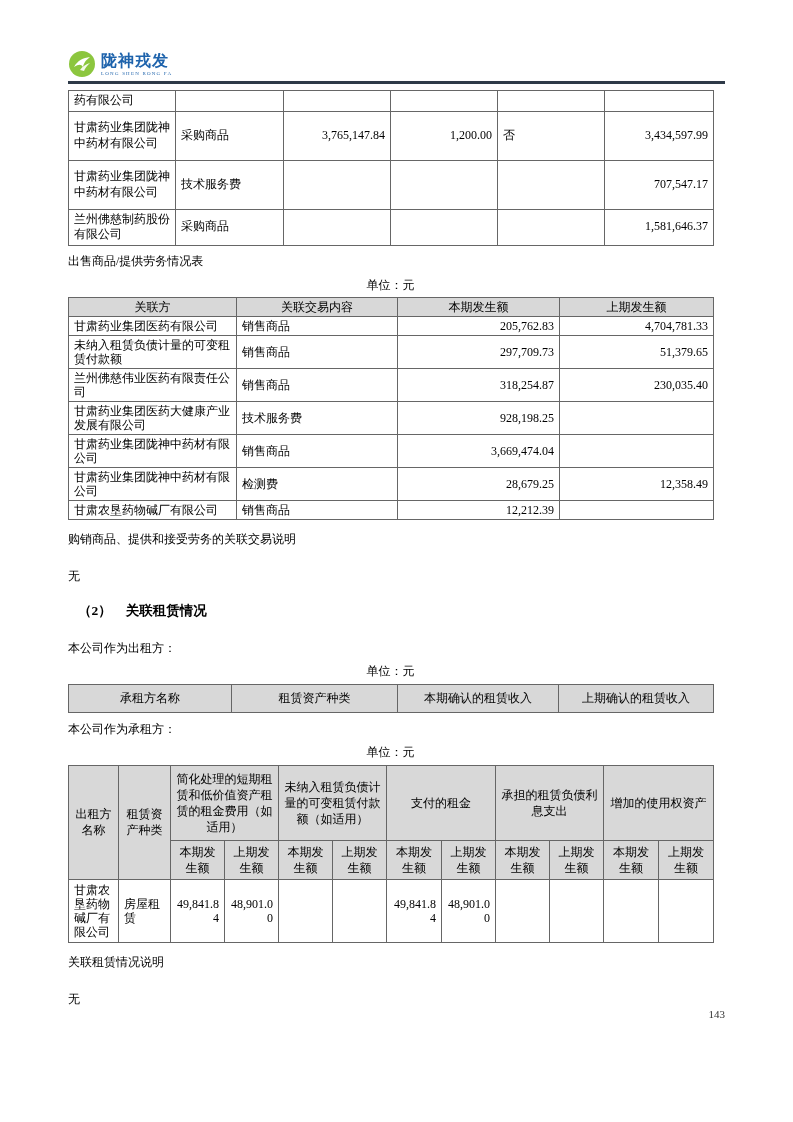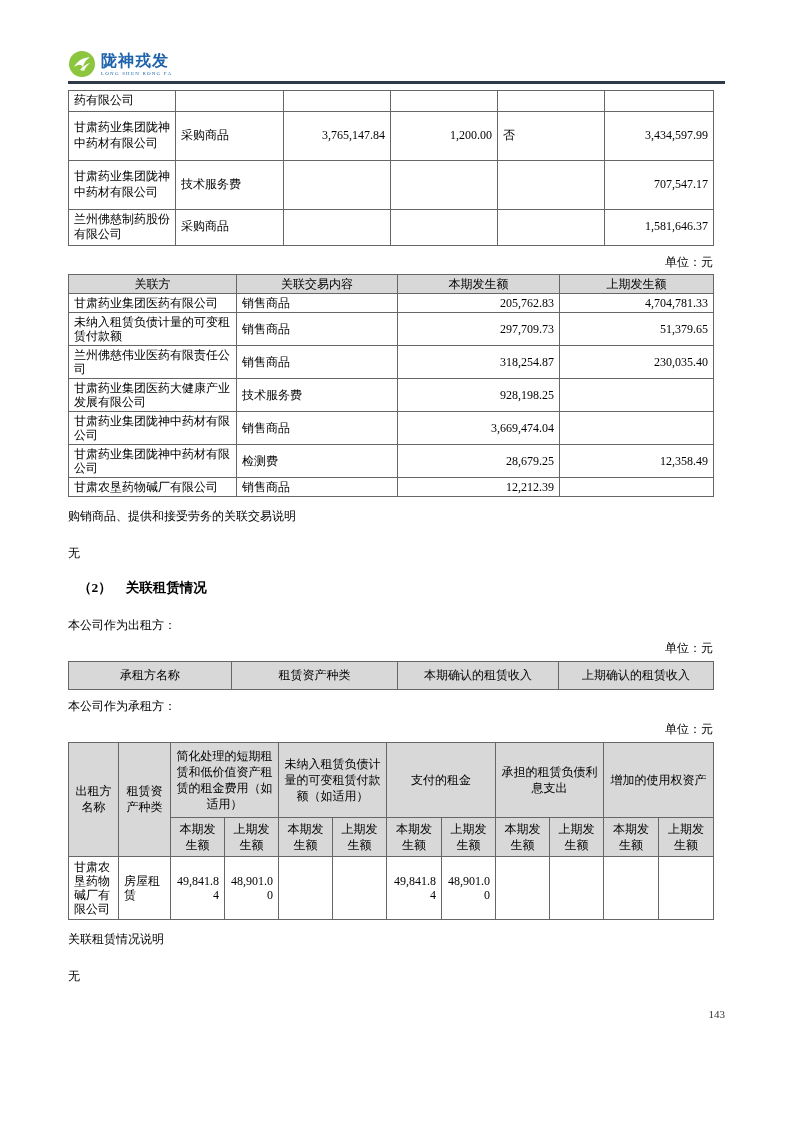--- a/index.html
+++ b/index.html
@@ -33,21 +33,21 @@
 
   .t3 th{line-height:15px;height:23px;}
 
   .t4 th{line-height:16px;padding:2px 4px;}
   .t4 td{line-height:14px;padding:2px 4px;word-break:break-all;}
   .t4 .grow th{height:70px;}
   .t4 .srow th{height:34px;}
   .t4 .drow td{height:58px;}
 
   .caption{margin-top:8px;line-height:15px;}
-  .unit{width:645px;text-align:right;line-height:15px;}
+  .unit{width:645px;text-align:center;line-height:15px;}
   .u1{margin-top:9px;margin-bottom:4px;}
   .note{margin-top:12px;line-height:15px;}
   .none-val{margin-top:22px;line-height:15px;}
   .sec-h{margin-top:18px;font-weight:bold;font-size:13.5px;line-height:17px;padding-left:10px;}
   .sec-h .gap{display:inline-block;width:14px;}
   .sub-label{margin-top:22px;line-height:15px;}
   .sub-label2{margin-top:9px;line-height:15px;}
   .u2{margin-top:8px;margin-bottom:5px;}
   .pageno{position:absolute;top:1008px;right:68px;font-size:11px;color:#333;}
 </style>
@@ -112,20 +112,21 @@
         <td class="al">兰州佛慈制药股份有限公司</td>
         <td class="al">采购商品</td>
         <td class="ar"></td>
         <td class="ar"></td>
         <td class="al"></td>
         <td class="ar">1,581,646.37</td>
       </tr>
     </tbody>
       </table>
 
+    <div class="caption">出售商品/提供劳务情况表</div>
     <div class="unit u1">单位：元</div>
 
     <table class="t t2">
       <colgroup>
           <col style="width:168px">
           <col style="width:161px">
           <col style="width:162px">
           <col style="width:154px">
         </colgroup>
       <tbody>

